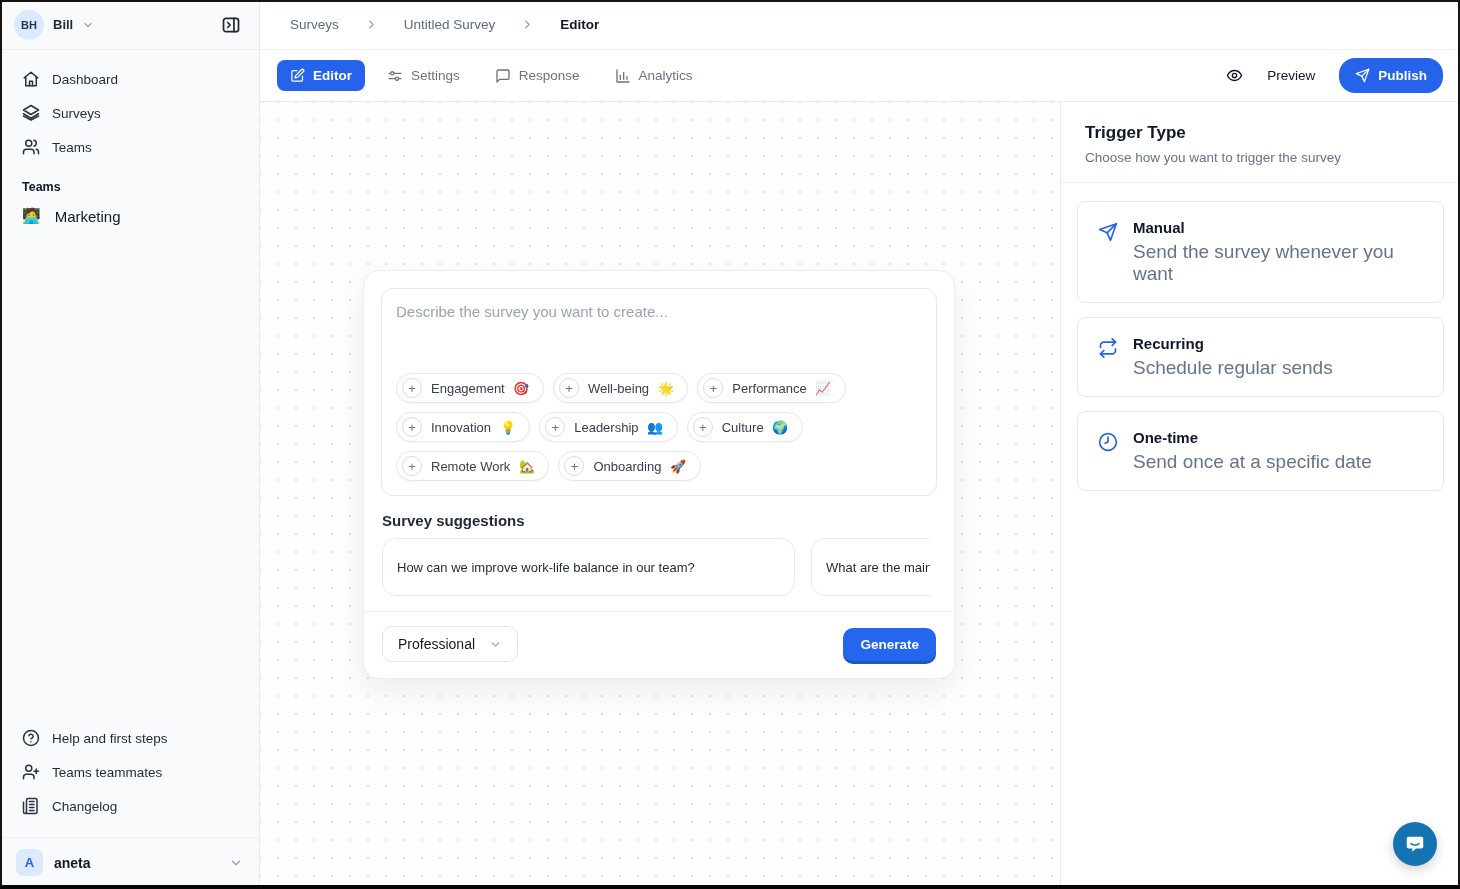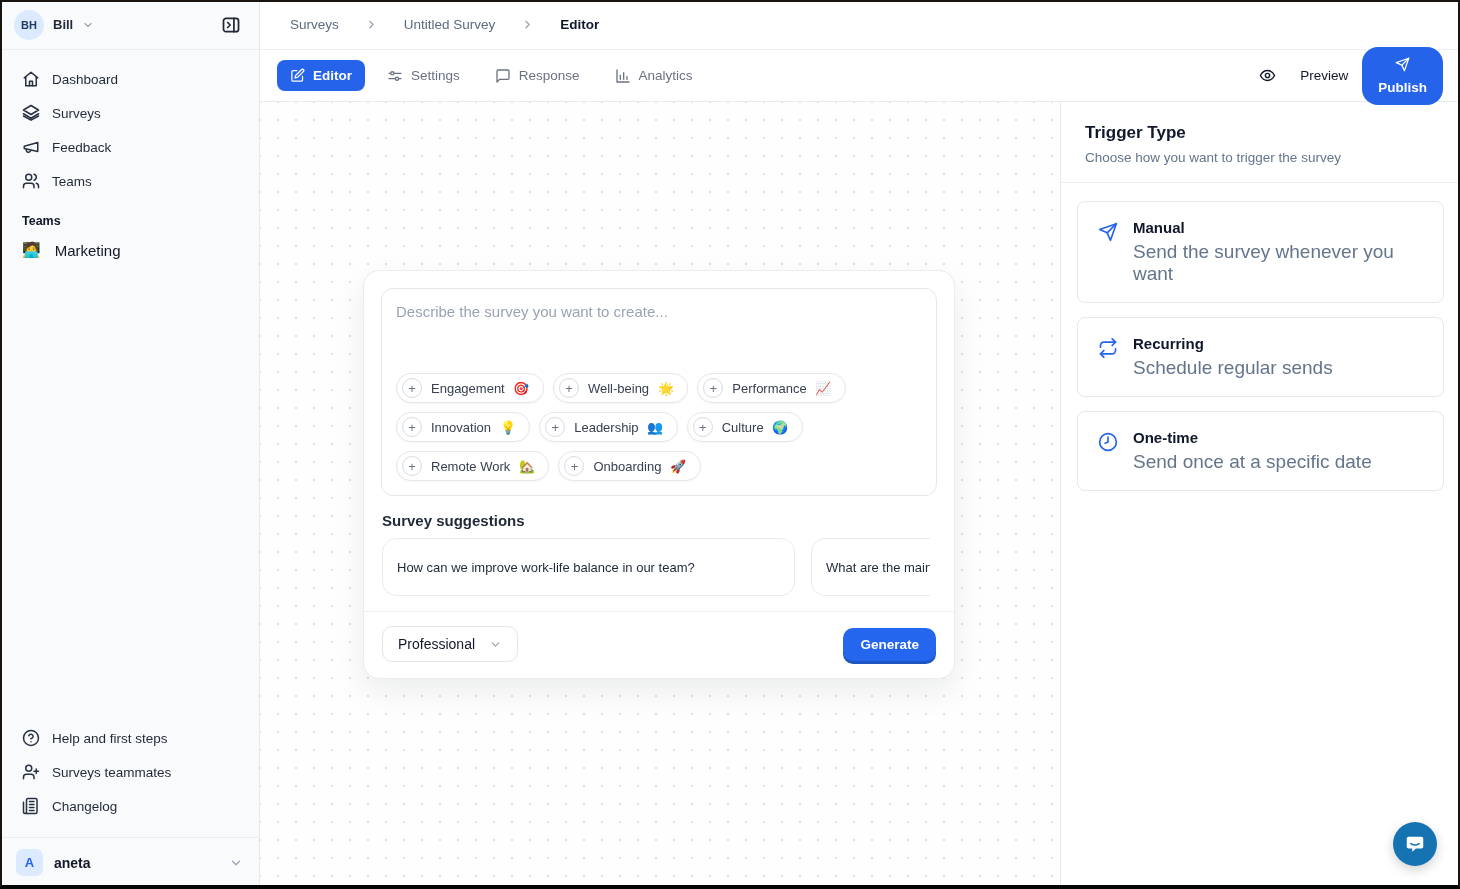--- a/index.html
+++ b/index.html
@@ -86,21 +86,21 @@
   .tab.active { background:#2563eb; color:#fff; font-weight:600; }
   .tab + .tab { margin-left:9px; }
   .tab-bar .spacer { flex:1; }
   .preview-btn {
     display:flex; align-items:center; gap:24px; font-size:13.5px; color:#111827;
     background:none; border:none; cursor:pointer; font-family:inherit; padding:8px 10px;
   }
   .publish-btn {
     display:flex; align-items:center; gap:8px; font-size:13.5px; font-weight:600;
     color:#fff; background:#2563eb; border:none; border-radius:16px;
-    padding:10px 16px; margin-left:4px; cursor:pointer; font-family:inherit;flex-direction:column;
+    padding:10px 16px; margin-left:14px; cursor:pointer; font-family:inherit;
   }
 
   
   .canvas {
     position:absolute; left:260px; top:102px; width:800px; bottom:0;
     background-color:#fefefe;
     background-image:radial-gradient(circle, #dfdfe3 1.3px, transparent 1.5px);
     background-size:18px 18px; background-position:9px 9px;
     z-index:1;
   }
@@ -227,29 +227,20 @@
             <polygon points="12 2 22 8 12 14 2 8"></polygon>
             <polyline points="2 13 12 19 22 13"></polyline>
             <polyline points="2 17.5 12 23 22 17.5" transform="translate(0,-1.5)"></polyline>
           </svg>
       </span>
       <span>Surveys</span>
     </div>
     <div class="sb-item">
       <span class="nav-ic">
         <svg width="18" height="18" viewBox="0 0 24 24" fill="none" stroke="currentColor" stroke-width="2" stroke-linecap="round" stroke-linejoin="round">
-            <path d="m3 11 18-5v12L3 14v-3z"></path>
-            <path d="M11.6 16.8a3 3 0 1 1-5.8-1.6"></path>
-          </svg>
-      </span>
-      <span>Feedback</span>
-    </div>
-    <div class="sb-item">
-      <span class="nav-ic">
-        <svg width="18" height="18" viewBox="0 0 24 24" fill="none" stroke="currentColor" stroke-width="2" stroke-linecap="round" stroke-linejoin="round">
             <path d="M16 21v-2a4 4 0 0 0-4-4H6a4 4 0 0 0-4 4v2"></path>
             <circle cx="9" cy="7" r="4"></circle>
             <path d="M22 21v-2a4 4 0 0 0-3-3.87"></path>
             <path d="M16 3.13a4 4 0 0 1 0 7.75"></path>
           </svg>
       </span>
       <span>Teams</span>
     </div>
 
     <div class="sb-section-label">Teams</div>
@@ -274,21 +265,21 @@
     </div>
     <div class="sb-item">
       <span class="nav-ic">
         <svg width="18" height="18" viewBox="0 0 24 24" fill="none" stroke="currentColor" stroke-width="2" stroke-linecap="round" stroke-linejoin="round">
             <path d="M16 21v-2a4 4 0 0 0-4-4H6a4 4 0 0 0-4 4v2"></path>
             <circle cx="9" cy="7" r="4"></circle>
             <line x1="19" y1="8" x2="19" y2="14"></line>
             <line x1="22" y1="11" x2="16" y2="11"></line>
           </svg>
       </span>
-      <span>Surveys teammates</span>
+      <span>Teams teammates</span>
     </div>
     <div class="sb-item">
       <span class="nav-ic">
         <svg width="18" height="18" viewBox="0 0 24 24" fill="none" stroke="currentColor" stroke-width="2" stroke-linecap="round" stroke-linejoin="round">
             <path d="M4 22h14a2 2 0 0 0 2-2V4a2 2 0 0 0-2-2H8a2 2 0 0 0-2 2v16a2 2 0 0 1-4 0V7"></path>
             <path d="M10 6h6"></path>
             <path d="M10 10h6"></path>
             <path d="M10 14h6"></path>
             <path d="M10 18h6"></path>
           </svg>

